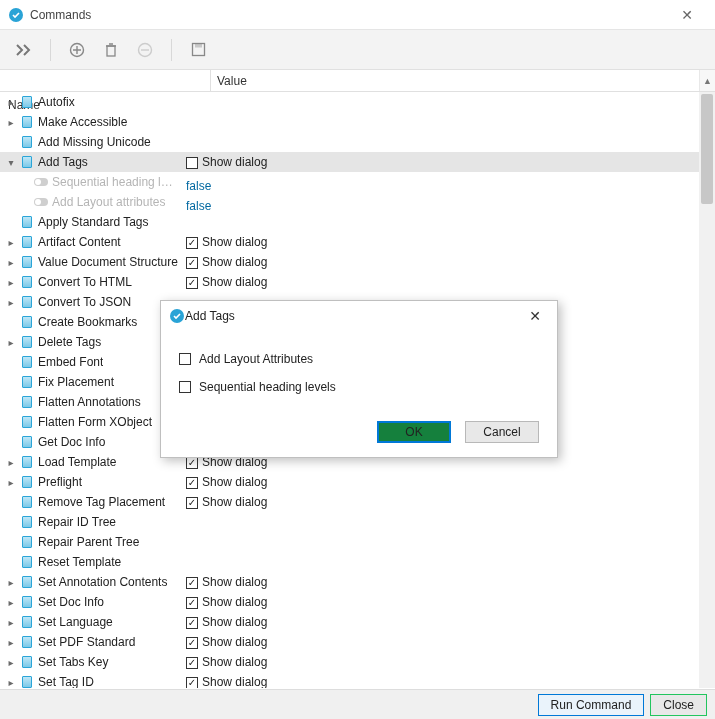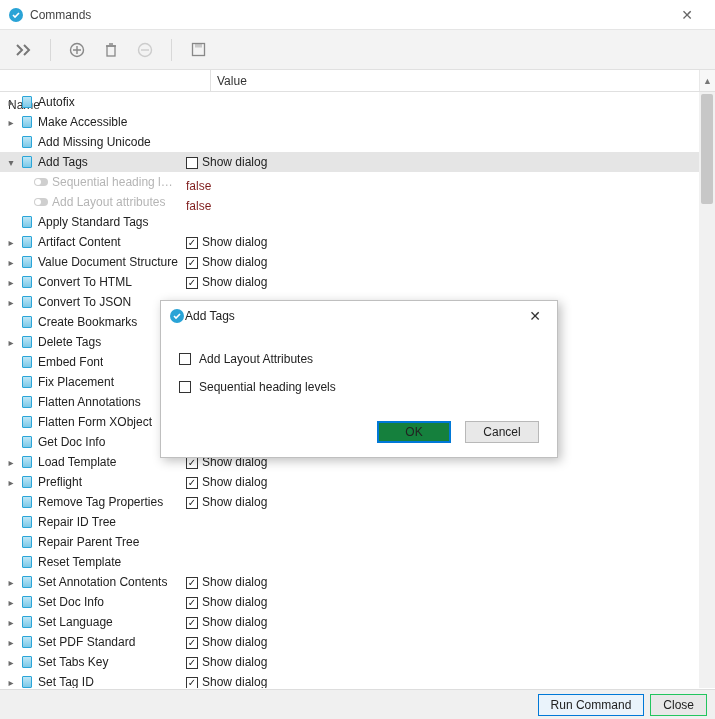--- a/index.html
+++ b/index.html
@@ -25,21 +25,21 @@
 .row.selected { background: #e5e5e5; }
 .caret { width: 14px; display: inline-flex; justify-content: center; color: #6a6a6a; font-size: 10px; }
 .caret.blank { visibility: hidden; }
 .icon-slot { width: 18px; display: inline-flex; justify-content: center; }
 .doc-icon { width: 10px; height: 12px; border: 1px solid #2aa5d8; border-radius: 1px; background: linear-gradient(#bfe7f7,#7cc9e8); }
 .toggle-icon { width: 14px; height: 8px; border-radius: 4px; background: #cfcfcf; position: relative; }
 .toggle-icon::after { content:""; position:absolute; width:6px; height:6px; background:#fff; border-radius:50%; top:1px; left:1px; }
 .label { padding-left: 2px; white-space: nowrap; overflow: hidden; text-overflow: ellipsis; max-width: 145px; }
 .label.dim { color: #b5b5b5; }
 .valcell { position: absolute; left: 186px; display: flex; align-items: flex-end; gap: 4px; color: #222; }
-.valcell.dim { color: #7f1d1d; margin-top: 8px; }
+.valcell.dim { color: #0369a1; margin-top: 8px; }
 .cb { width: 12px; height: 12px; border: 1px solid #333; display: inline-flex; align-items: center; justify-content: center; font-size: 10px; line-height: 1; background:#fff;}
 .cb.checked::after { content: "✓"; color:#222; }
 .indent1 { padding-left: 18px; }
 
 .scrollbar { position:absolute; right:0; top:0; bottom:0; width:16px; background:#f1f1f1; }
 .scrollbar .thumb { position:absolute; left:2px; right:2px; top:2px; height:110px; background:#c7c7c7; border-radius:2px; }
 
 .footer { position:absolute; bottom:0; left:0; right:0; height:30px; background:#f0f0f0; border-top:1px solid #ddd; display:flex; justify-content:flex-end; align-items:center; padding-right:8px; gap:6px; }
 .btn { height:22px; padding:0 12px; background:#e8e8e8; border:1px solid #22c55e; display:inline-flex; align-items:center; justify-content:center; cursor:default; }
 .btn.primary { border:1px solid #0078d7; background:#eaf3fb; }
@@ -282,21 +282,21 @@
       <span class="valcell">
         <span class="cb checked"></span>
         <span>Show dialog</span>
       </span>
     </div>
     <div class="row">
       <span class="caret blank">▸</span>
       <span class="icon-slot">
         <span class="doc-icon"></span>
       </span>
-      <span class="label">Remove Tag Properties</span>
+      <span class="label">Remove Tag Placement</span>
       <span class="valcell">
         <span class="cb checked"></span>
         <span>Show dialog</span>
       </span>
     </div>
     <div class="row">
       <span class="caret blank">▸</span>
       <span class="icon-slot">
         <span class="doc-icon"></span>
       </span>

